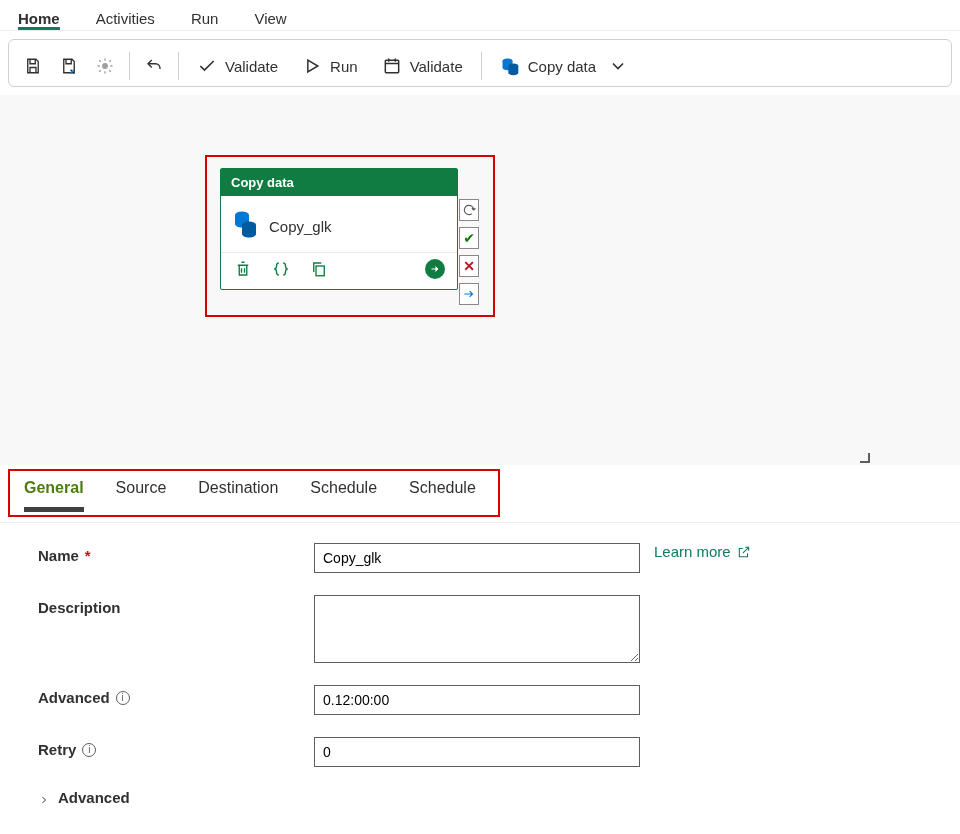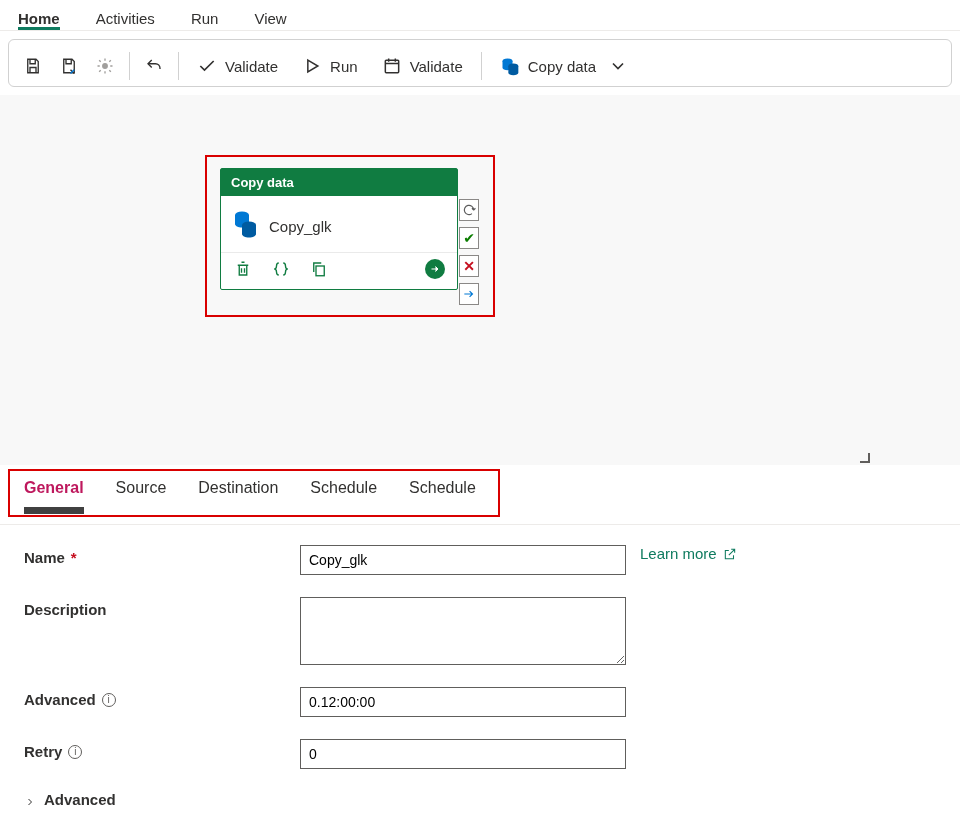--- a/index.html
+++ b/index.html
@@ -43,25 +43,25 @@
   .port.fail { color: #c50f1f; font-weight: 700; }
   .port.skip svg { stroke: #0078d4; fill:none; }
 
   .grip { position: absolute; right: 90px; bottom: 2px; width: 10px; height: 10px; }
   .grip::before { content: ""; position: absolute; right: 0; bottom: 0; width: 8px; height: 8px; border-right: 2px solid #605e5c; border-bottom: 2px solid #605e5c; }
 
   
   .prop-tabs-wrap { position: relative; }
   .prop-tabs { display: flex; gap: 32px; padding: 14px 24px 10px 24px; border-bottom: 1px solid #edebe9; }
   .prop-tab { font-size: 16px; cursor: pointer; padding-bottom: 10px; }
-  .prop-tab.active { color: #be185d; font-weight: 600; border-bottom: 7px solid #404040; }
+  .prop-tab.active { color: #4d7c0f; font-weight: 600; border-bottom: 5px solid #404040; }
   .prop-highlight { position: absolute; left: 8px; top: 4px; width: 492px; height: 48px; border: 2px solid #d90000; pointer-events: none; }
 
   
-  .form { padding: 20px 24px; }
+  .form { padding: 20px 38px; }
   .row { display: flex; align-items: flex-start; margin-bottom: 22px; }
   .row .label { width: 276px; font-size: 15px; font-weight: 600; display: flex; align-items: center; gap: 6px; padding-top: 4px; }
   .row .label .req { color: #c50f1f; font-weight: 700; }
   .row .label .info { width: 14px; height: 14px; border: 1px solid #605e5c; border-radius: 50%; font-size: 10px; display: inline-flex; align-items: center; justify-content: center; color: #605e5c; font-weight: 400; }
   .row input[type=text] { width: 326px; height: 30px; border: 1px solid #605e5c; padding: 0 8px; font-size: 14px; }
   .row textarea { width: 326px; height: 68px; border: 1px solid #605e5c; padding: 6px 8px; font-size: 14px; resize: both; }
   .learn { margin-left: 14px; color: #0f7b5f; font-size: 15px; display: flex; align-items: center; gap: 6px; cursor: pointer; }
   .learn svg { width: 14px; height: 14px; stroke: #0f7b5f; fill: none; }
   .advanced { display: flex; align-items: flex-end; gap: 8px; font-size: 15px; font-weight: 600; cursor: pointer; margin-top: 4px; }
   .advanced svg { width: 12px; height: 12px; }

